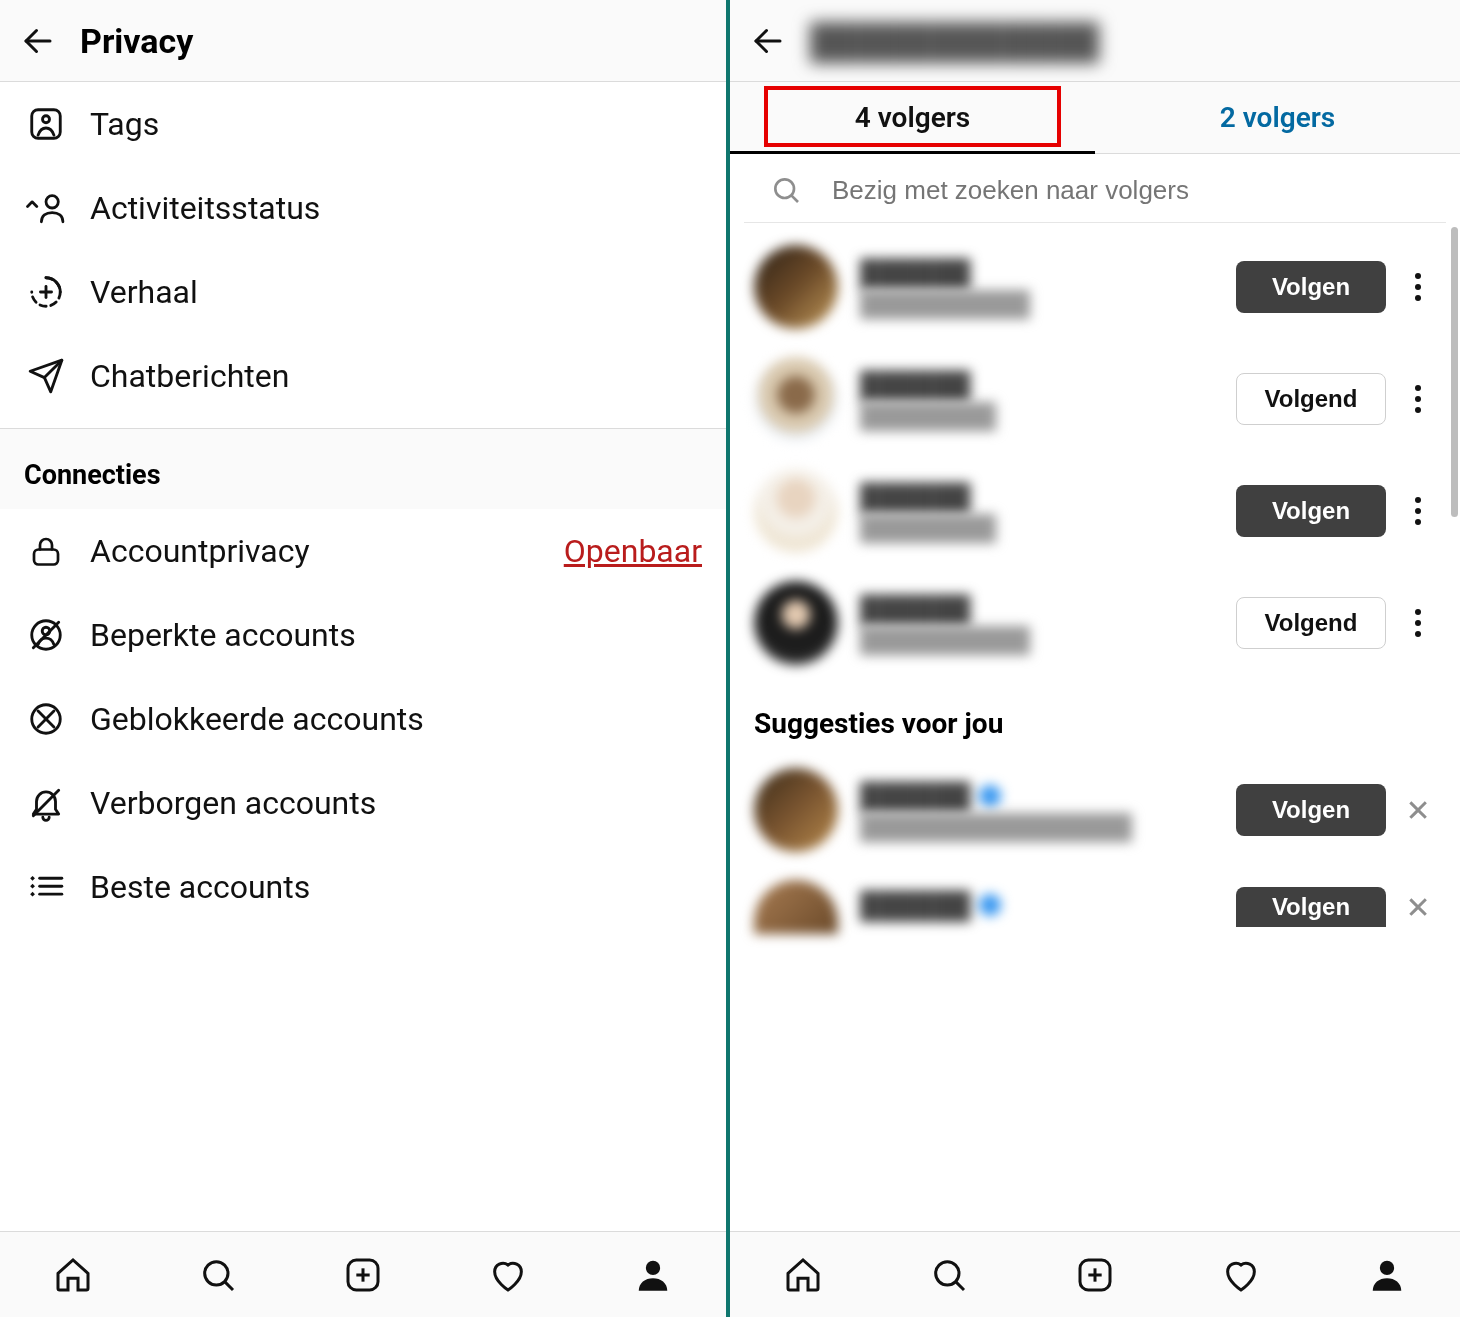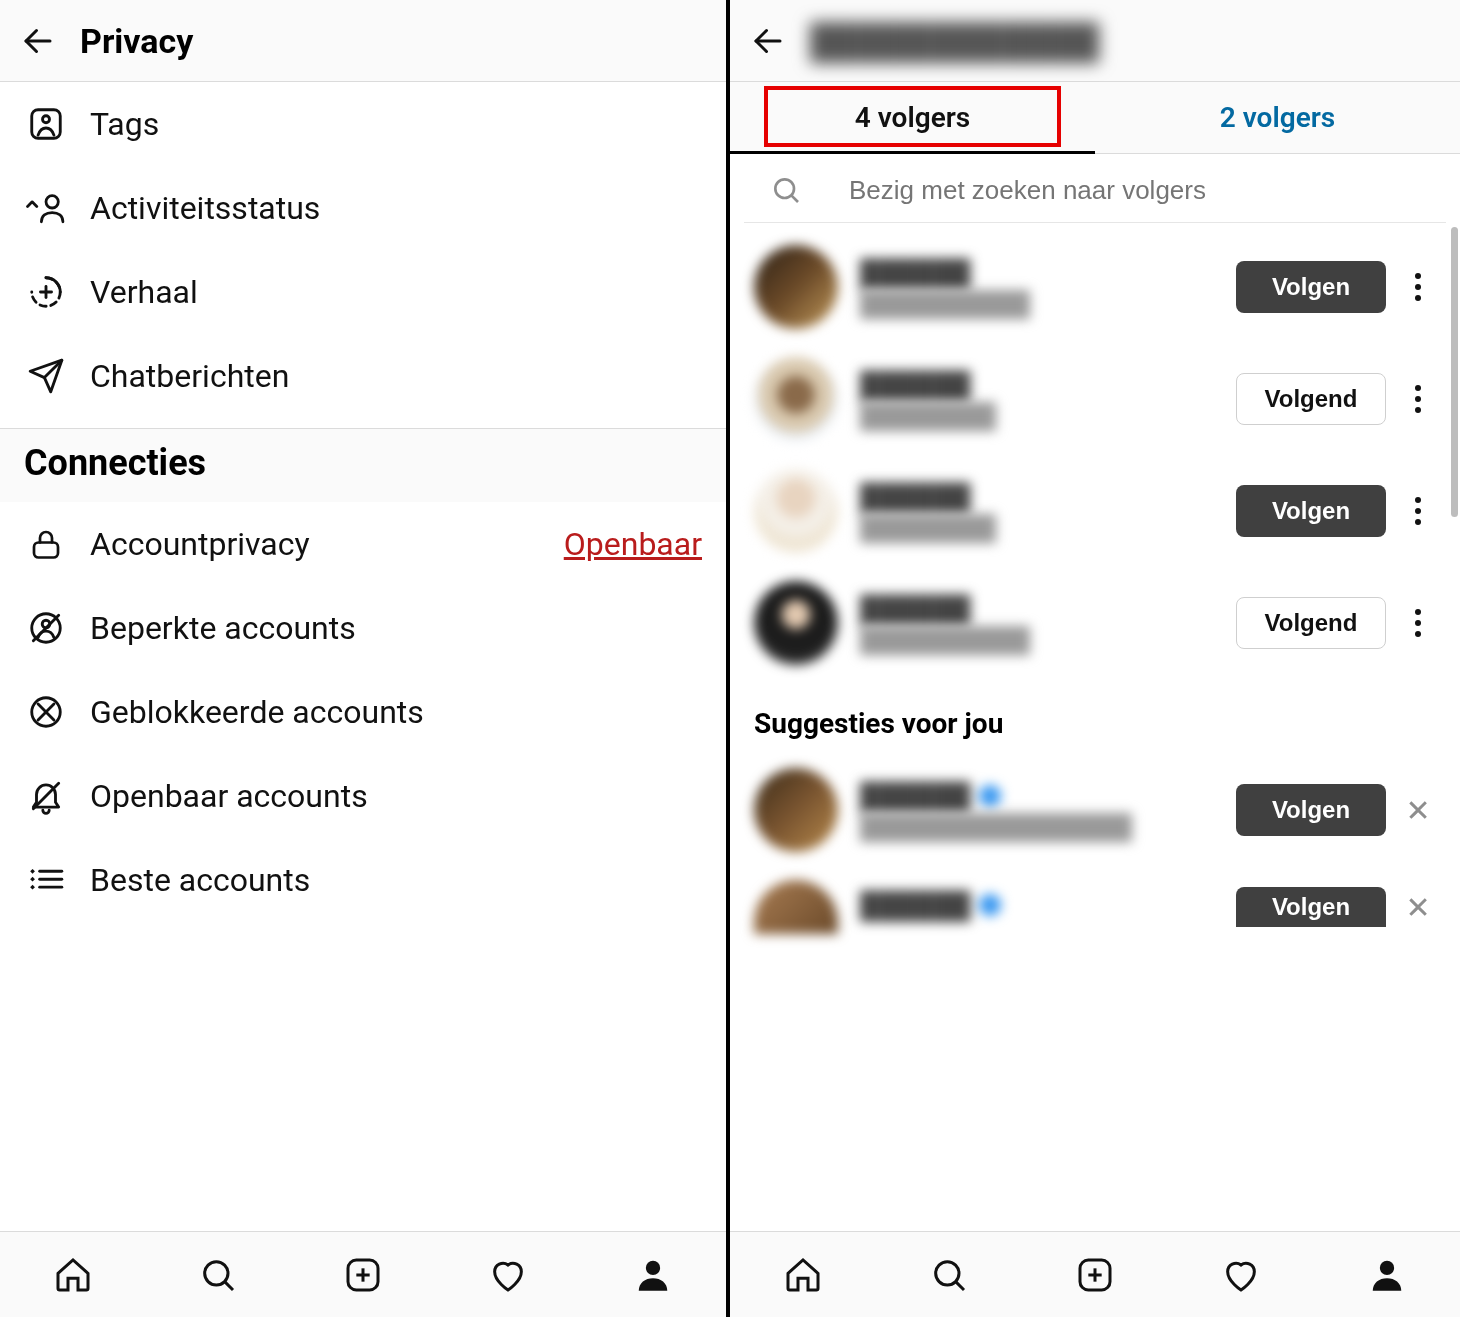--- a/index.html
+++ b/index.html
@@ -10,21 +10,21 @@
     height: 1317px;
     display: flex;
   }
   .panel {
     width: 50%;
     height: 100%;
     display: flex;
     flex-direction: column;
     position: relative;
   }
-  .panel-left { border-right: 4px solid #000000; }
+  .panel-left { border-right: 4px solid #0f766e; }
   .panel-right { }
 
   
   .header {
     height: 82px;
     background: #fafafa;
     border-bottom: 1px solid #dbdbdb;
     display: flex;
     align-items: center;
     padding: 0 18px;
@@ -44,23 +44,23 @@
     color: #555;
   }
 
   
   .settings-body {
     flex: 1;
     overflow: hidden;
     background: #fff;
   }
   .section-header {
-    font-size: 36px;
+    font-size: 27px;
     font-weight: 700;
-    padding: 13px 24px 18px;
+    padding: 30px 24px 18px;
     background: #fafafa;
     border-top: 1px solid #dbdbdb;
   }
   .setting-row {
     display: flex;
     align-items: center;
     padding: 20px 24px;
     cursor: pointer;
     position: relative;
   }
@@ -121,21 +121,20 @@
     pointer-events: none;
   }
 
   
   .search-row {
     display: flex;
     align-items: center;
     padding: 18px 24px 14px;
     border-bottom: 1px solid #e6e6e6;
     margin: 0 14px;
-    gap: 17px;
   }
   .search-row .search-icon {
     width: 36px; height: 36px;
     margin-right: 28px;
     display:flex;align-items:center;justify-content:center;
     color:#8e8e8e;
   }
   .search-row .search-input {
     border: none;
     outline: none;
@@ -363,21 +362,21 @@
     </div>
 
     <div class="setting-row">
       <div class="icon-slot">
         <svg width="38" height="38" viewBox="0 0 24 24" fill="none" stroke="#111" stroke-width="1.8" stroke-linecap="round" stroke-linejoin="round">
             <path d="M18 16V11a6 6 0 0 0-12 0v5l-2 3h16z"></path>
             <path d="M10 21a2 2 0 0 0 4 0"></path>
             <line x1="4" y1="20" x2="20" y2="4"></line>
           </svg>
       </div>
-      <div class="label">Openbaar accounts</div>
+      <div class="label">Verborgen accounts</div>
     </div>
 
     <div class="setting-row">
       <div class="icon-slot">
         <svg width="38" height="38" viewBox="0 0 24 24" fill="none" stroke="#111" stroke-width="1.8" stroke-linecap="round" stroke-linejoin="round">
             <polygon points="3.5 5 5 6.5 3.5 8 2 6.5" fill="#111" stroke="none"></polygon>
             <line x1="8" y1="6.5" x2="22" y2="6.5"></line>
             <polygon points="3.5 10 5 11.5 3.5 13 2 11.5" fill="#111" stroke="none"></polygon>
             <line x1="8" y1="11.5" x2="22" y2="11.5"></line>
             <polygon points="3.5 15 5 16.5 3.5 18 2 16.5" fill="#111" stroke="none"></polygon>

